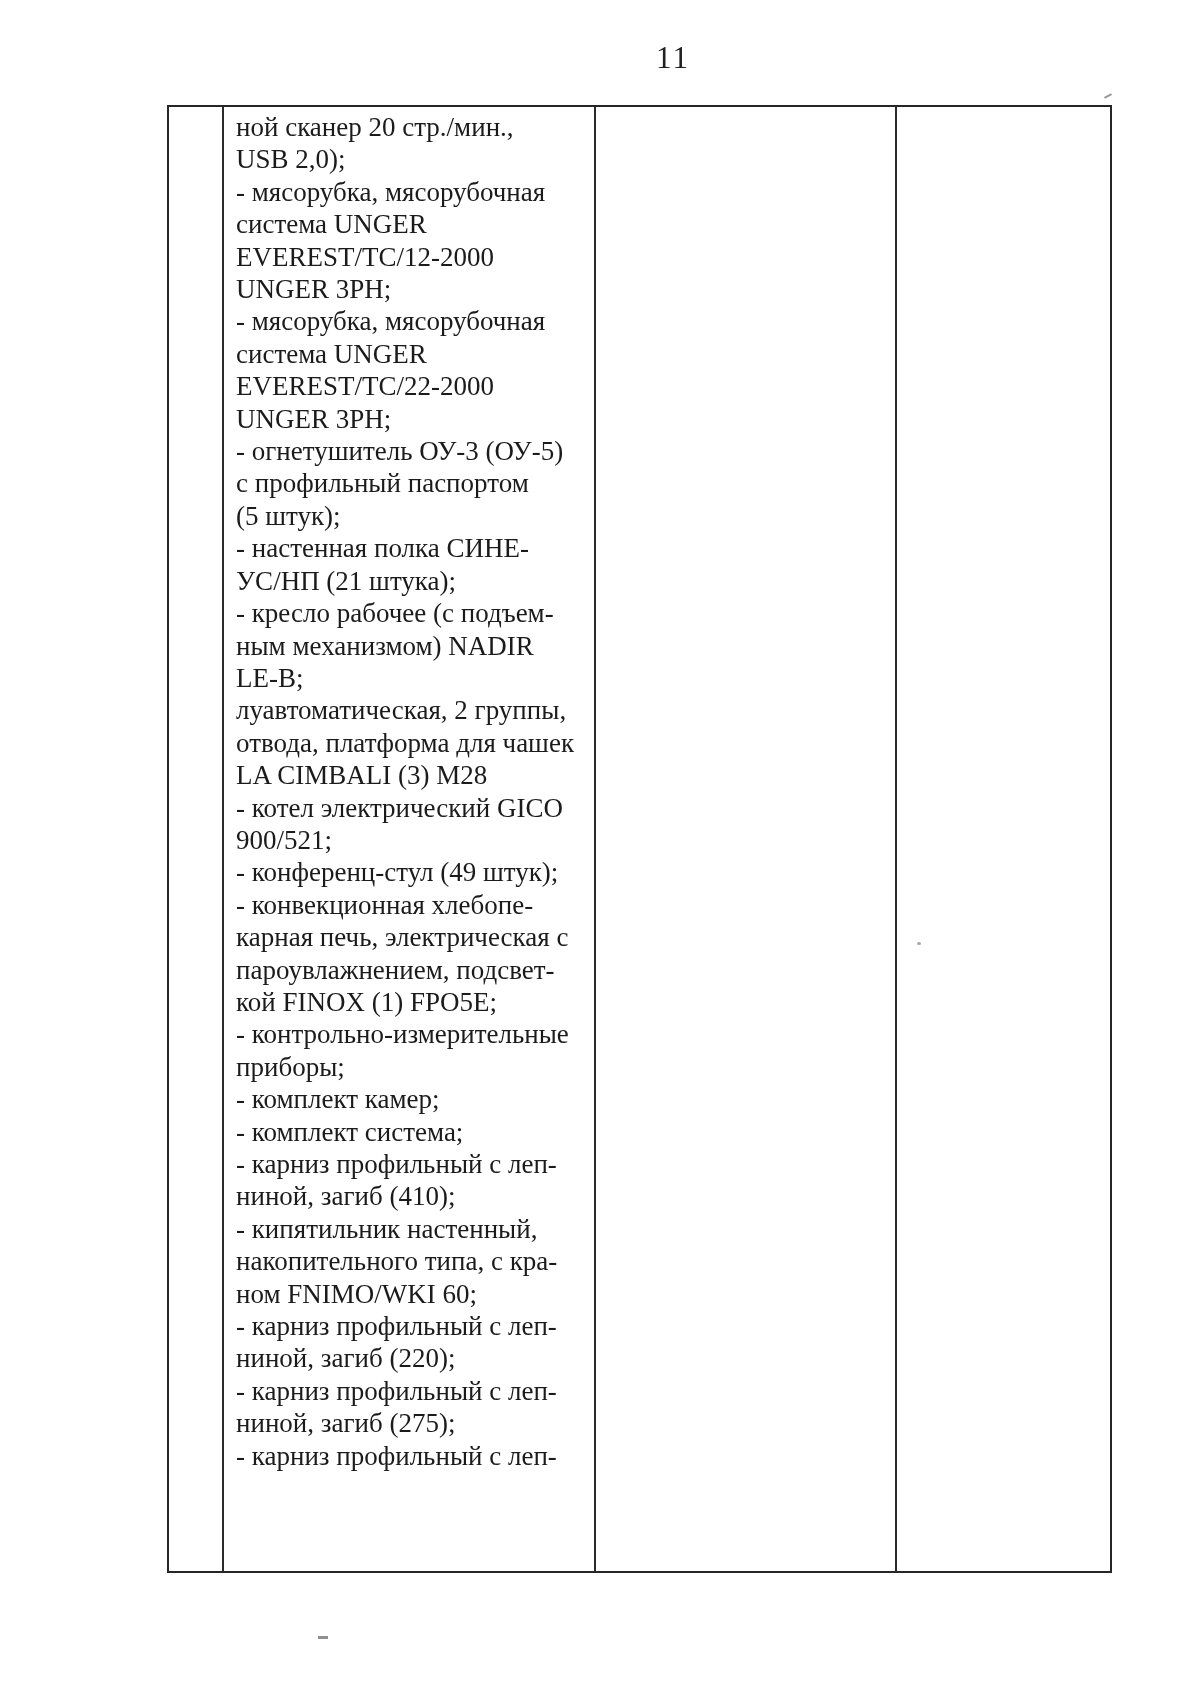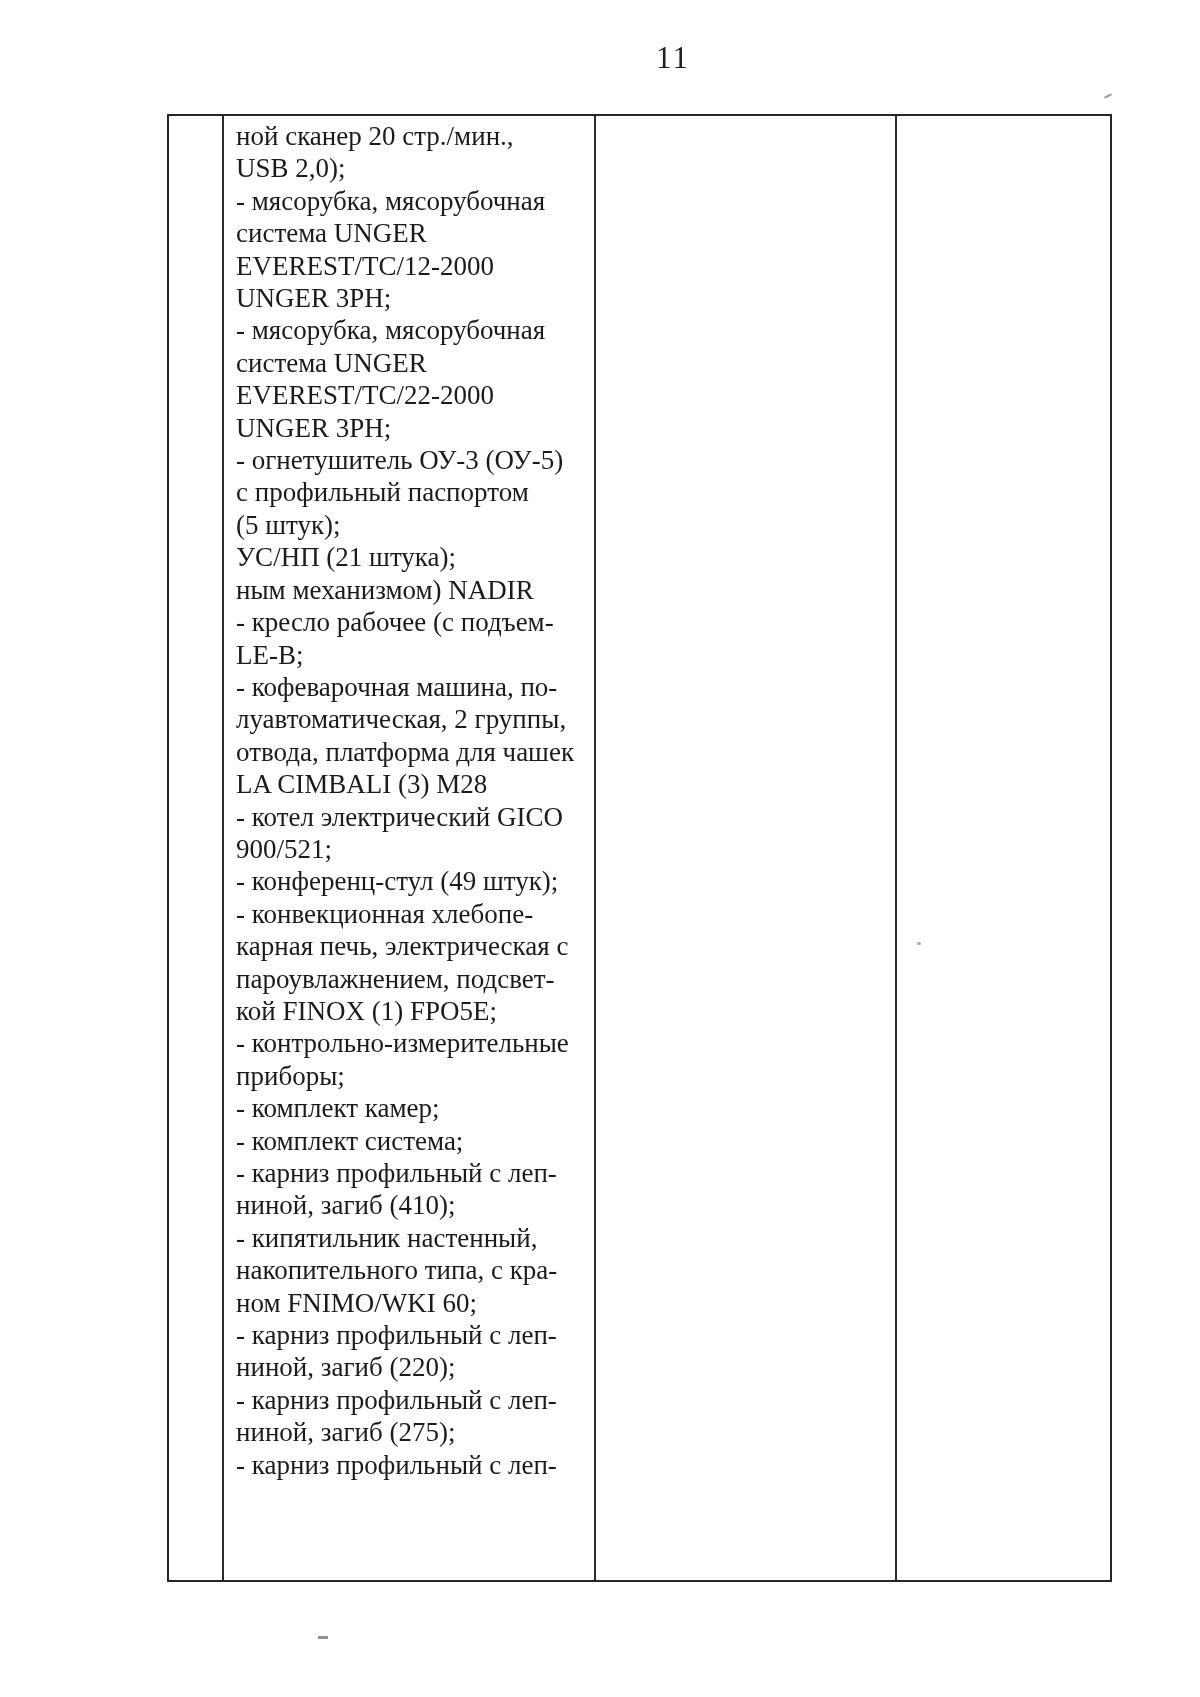--- a/index.html
+++ b/index.html
@@ -22,21 +22,21 @@
     top: 40px;
     width: 50px;
     text-align: center;
     font-size: 31px;
     letter-spacing: 2px;
     color: #222222;
   }
   .doc-table {
     position: absolute;
     left: 167px;
-    top: 114px;
+    top: 105px;
     width: 945px;
     height: 1468px;
     box-sizing: border-box;
     border: 2px solid #262626;
     display: grid;
     grid-template-columns: 55px 372px 301px 1fr;
   }
   .col {
     box-sizing: border-box;
     border-right: 2px solid #2b2b2b;
@@ -100,25 +100,25 @@
         <div class="line">система UNGER</div>
         <div class="line">EVEREST/TC/12-2000</div>
         <div class="line">UNGER 3PH;</div>
         <div class="line">- мясорубка, мясорубочная</div>
         <div class="line">система UNGER</div>
         <div class="line">EVEREST/TC/22-2000</div>
         <div class="line">UNGER 3PH;</div>
         <div class="line">- огнетушитель ОУ-3 (ОУ-5)</div>
         <div class="line">с профильный паспортом</div>
         <div class="line">(5 штук);</div>
+        <div class="line">- настенная полка СИНЕ-</div>
         <div class="line">УС/НП (21 штука);</div>
+        <div class="line">- кресло рабочее (с подъем-</div>
         <div class="line">ным механизмом) NADIR</div>
-        <div class="line">- кресло рабочее (с подъем-</div>
         <div class="line">LE-B;</div>
-        <div class="line">- кофеварочная машина, по-</div>
         <div class="line">луавтоматическая, 2 группы,</div>
         <div class="line">отвода, платформа для чашек</div>
         <div class="line">LA CIMBALI (3) M28</div>
         <div class="line">- котел электрический GICO</div>
         <div class="line">900/521;</div>
         <div class="line">- конференц-стул (49 штук);</div>
         <div class="line">- конвекционная хлебопе-</div>
         <div class="line">карная печь, электрическая с</div>
         <div class="line">пароувлажнением, подсвет-</div>
         <div class="line">кой FINOX (1) FPO5E;</div>

